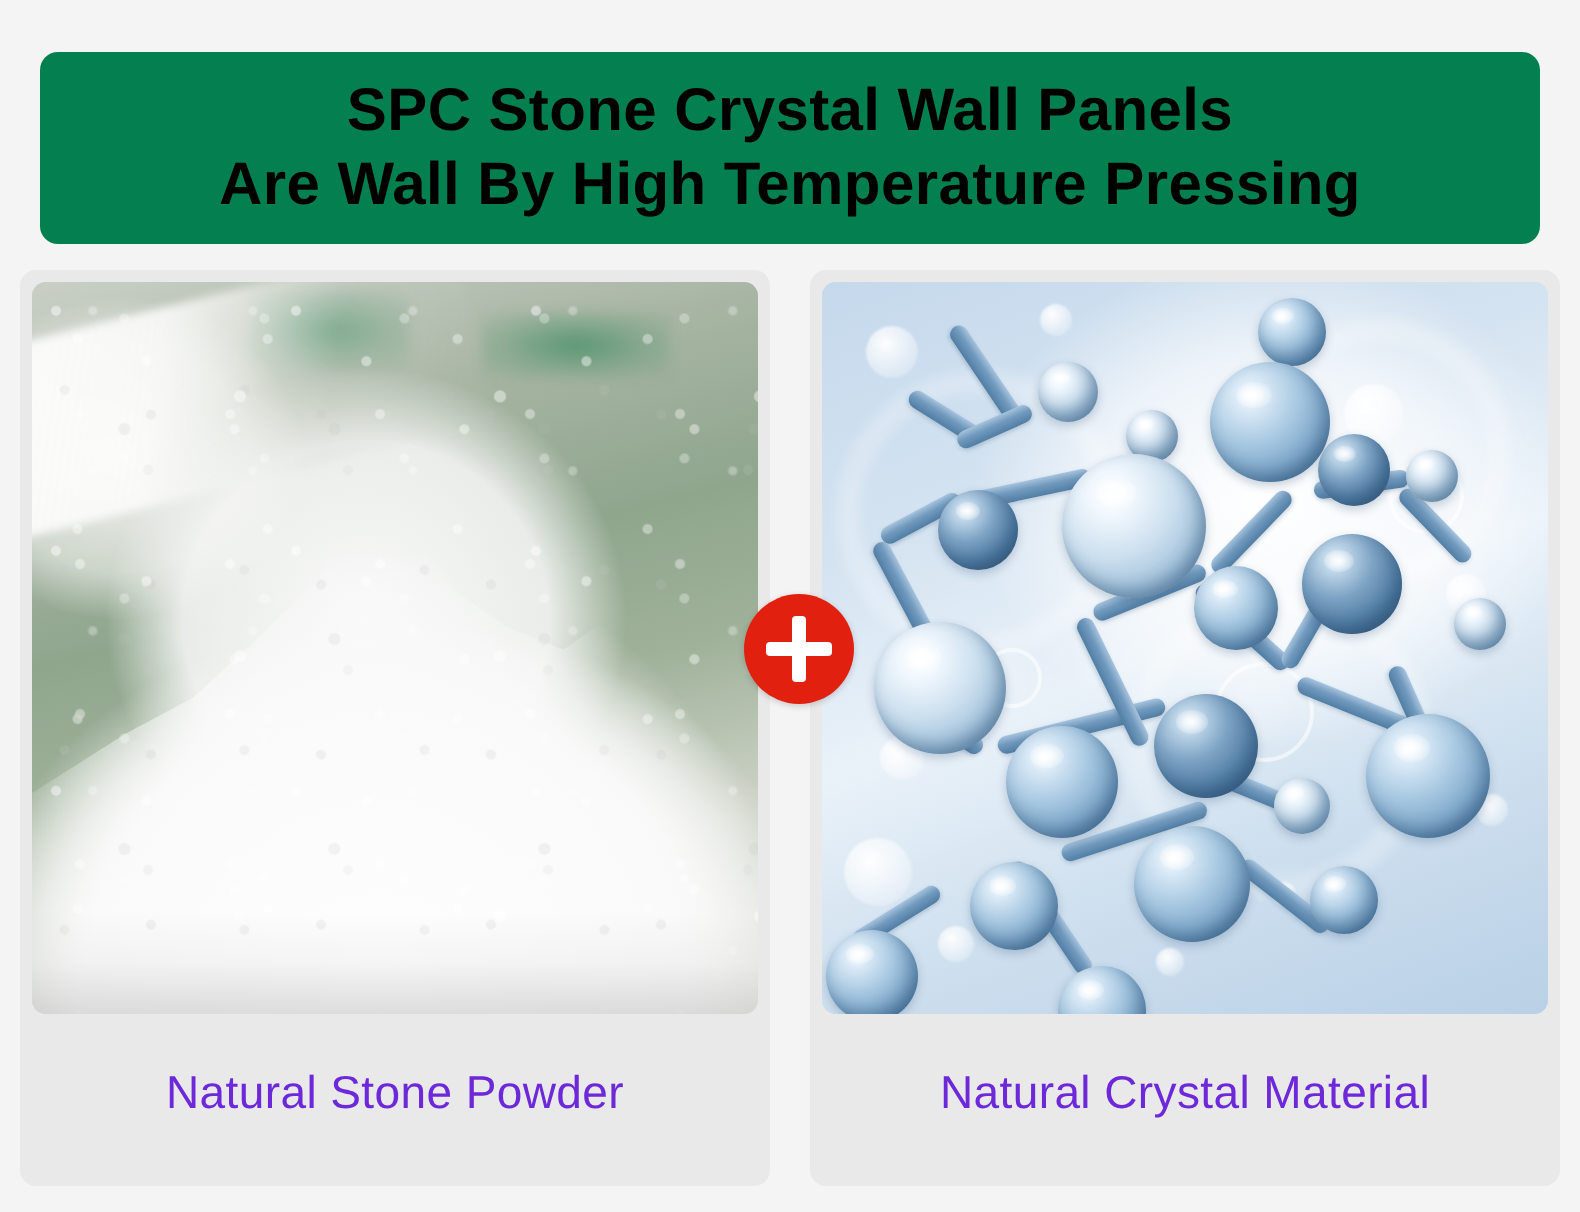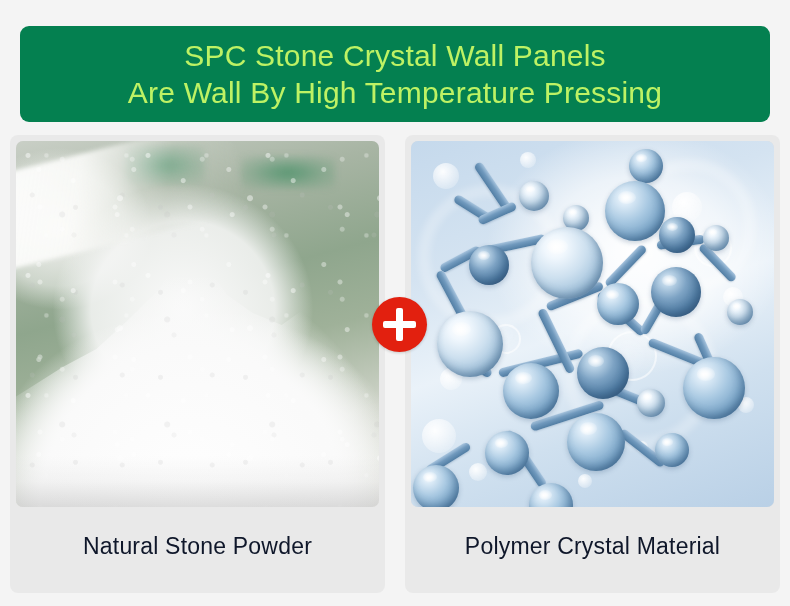--- a/index.html
+++ b/index.html
@@ -32,27 +32,27 @@
     background: #048050;
     border-radius: 9px;
     display: flex;
     flex-direction: column;
     align-items: center;
     justify-content: center;
     box-sizing: border-box;
     padding: 0 10px;
   }
   .banner-line {
-    color: #bef264;
+    color: #000000;
     font-size: 30px;
     line-height: 37px;
     letter-spacing: 0.2px;
     white-space: nowrap;
     text-align: center;
-    font-weight: 400;
+    font-weight: 700;
   }
 
   
   .cards {
     position: absolute;
     left: 10px;
     top: 135px;
     width: 770px;
     height: 458px;
     display: flex;
@@ -76,21 +76,21 @@
     border-radius: 7px;
     overflow: hidden;
     background: #dcdcdc;
   }
   .card-caption {
     flex: 1;
     display: flex;
     align-items: center;
     justify-content: center;
     font-size: 23px;
-    color: #0f172a;
+    color: #6d28d9;
     letter-spacing: .2px;
     padding-bottom: 8px;
   }
 
   
   .powder {
     position: absolute;
     inset: 0;
     background:
       
@@ -370,21 +370,21 @@
         <div class="atom" style="left:244px;top:292px;width:34px;height:34px;">
             <span class="spec"></span>
           </div>
         <div class="atom" style="left:2px;top:324px;width:46px;height:46px;">
             <span class="spec"></span>
           </div>
         <div class="atom" style="left:118px;top:342px;width:44px;height:44px;">
             <span class="spec"></span>
           </div>
       </div>
-      <div class="card-caption">Polymer Crystal Material</div>
+      <div class="card-caption">Natural Crystal Material</div>
     </div>
   </div>
 
   <div class="plus-badge">
     <span class="bar-h"></span>
     <span class="bar-v"></span>
   </div>
 
 </div>
 

